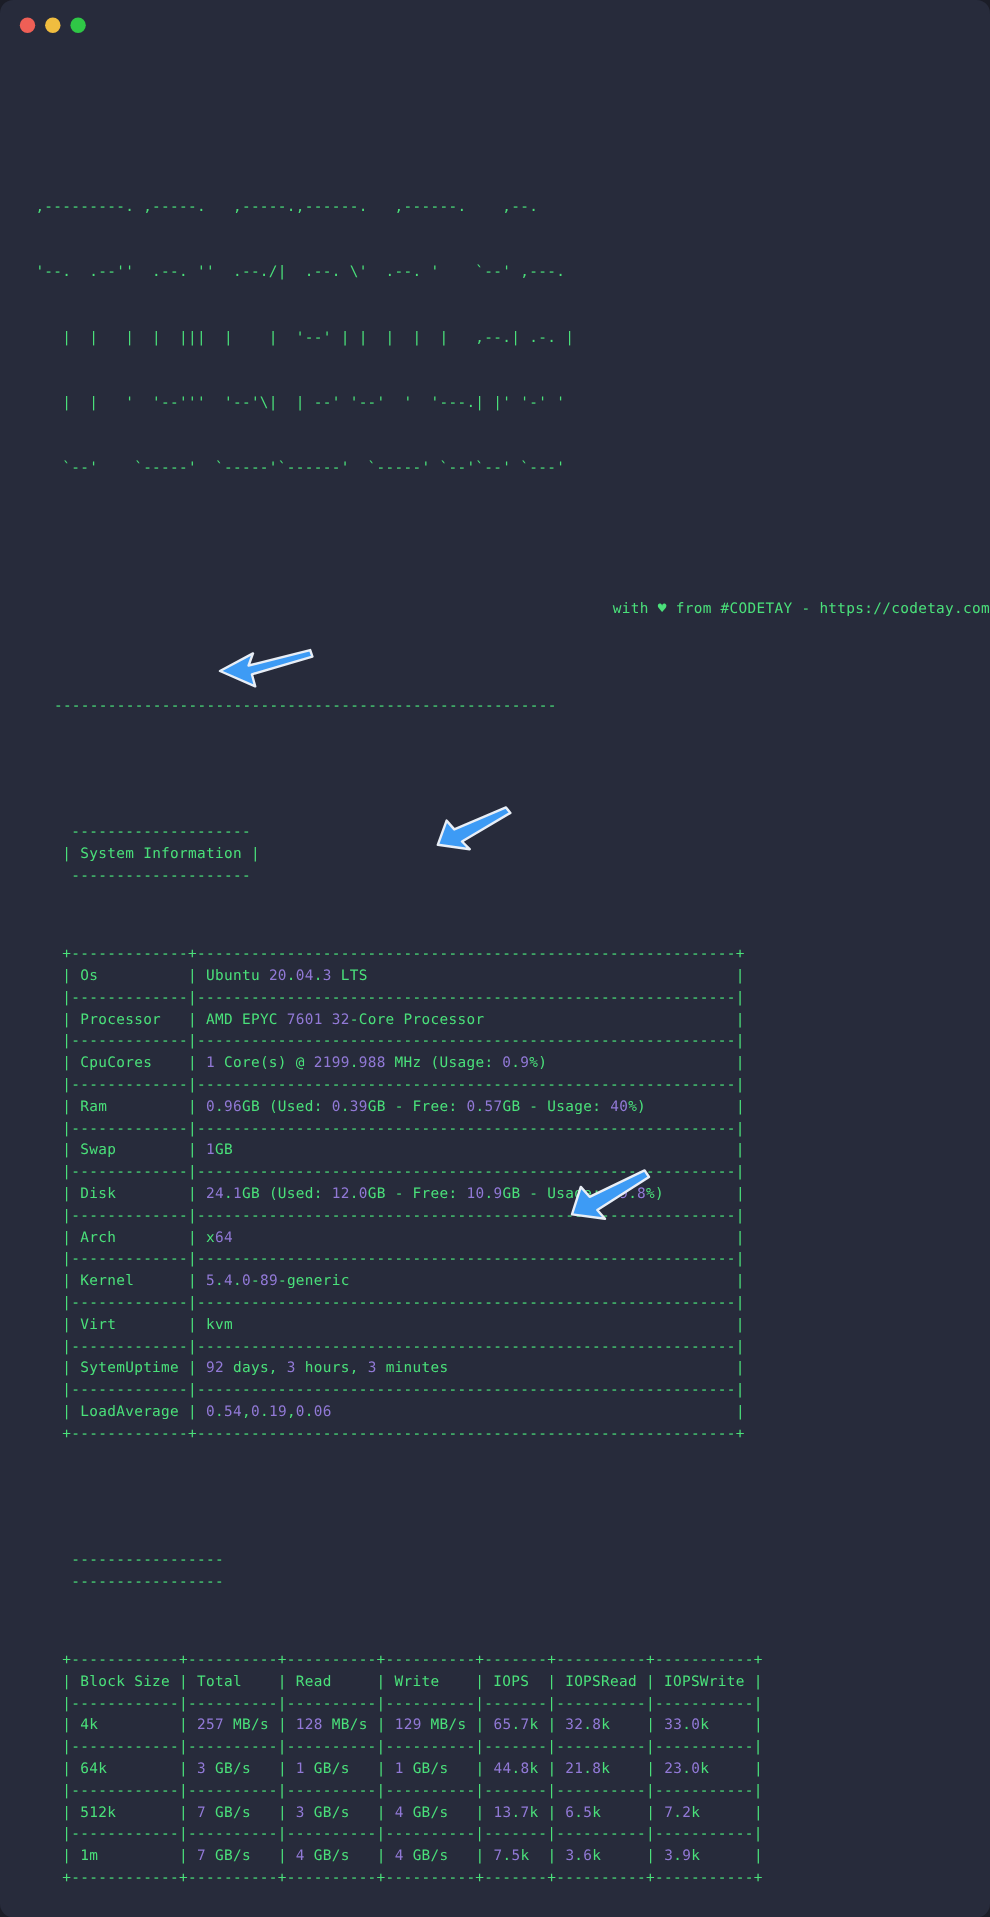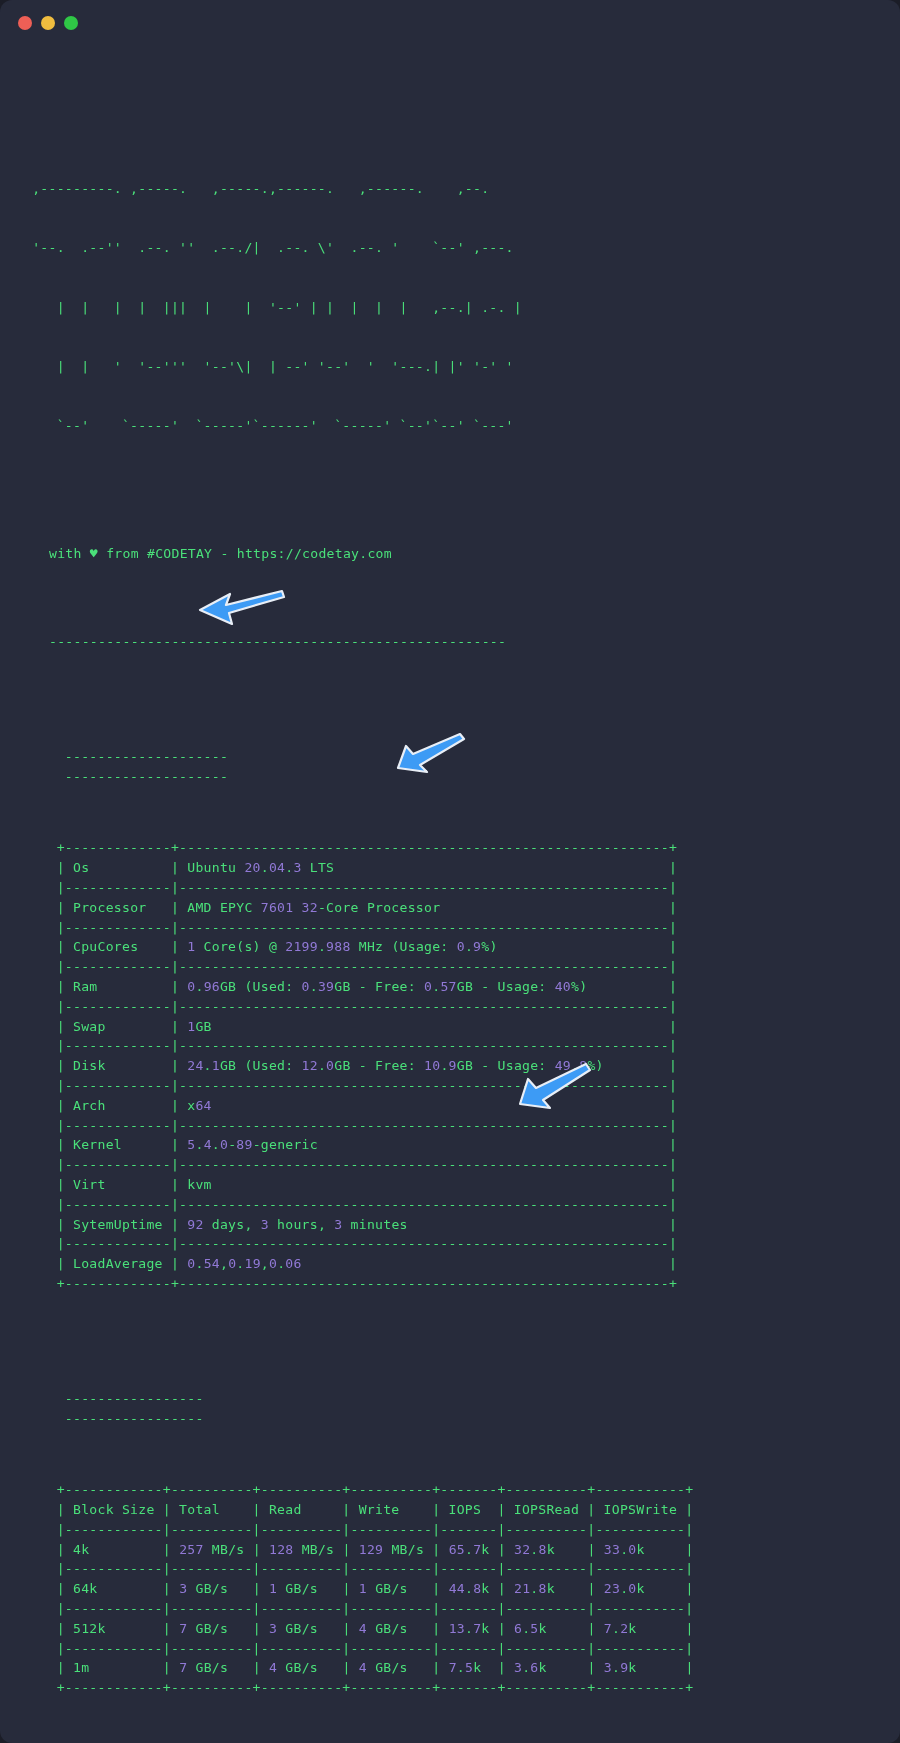--- a/index.html
+++ b/index.html
@@ -48,21 +48,21 @@
     white-space:pre;
     color:var(--green);
   }
   .line{white-space:pre;display:block;min-height:19.8px;}
   .g{color:var(--green);}
   .p{color:var(--purple);}
   .heart{color:var(--green);}
 
   
   #banner .line{line-height:19.6px;}
-  #tagline{margin-top:9px;}
+  #tagline{margin-top:9px;text-align:right;}
   #rule{margin-top:9px;color:var(--green);}
 
   
   .blk{margin-top:16px;}
   .blk-tight{margin-top:12px;}
 
   
   .arrow{
     position:absolute;
     pointer-events:none;
@@ -89,21 +89,21 @@
       <span class="line g">    |  |   |  |  |||  |    |  '--' | |  |  |  |   ,--.| .-. |</span>
       <span class="line g">    |  |   '  '--'''  '--'\|  | --' '--'  '  '---.| |' '-' '</span>
       <span class="line g">    `--'    `-----'  `-----'`------'  `-----' `--'`--' `---'</span>
     </div>
 
     <div id="tagline" class="line"><span class="g" style="margin-left:25px">with </span><span class="heart">♥</span><span class="g"> from #CODETAY - https://codetay.com</span></div>
 
     <div id="rule" class="line"><span style="margin-left:25px">--------------------------------------------------------</span></div>
 
     
-    <div class="blk" id="sys-box"><span class="line"><span class="g">     -------------------- </span></span><span class="line"><span class="g">     -------------------- </span></span></div>
+    <div class="blk" id="sys-box"><span class="line"><span class="g">     -------------------- </span></span><span class="line"><span class="g">    |</span><span class="g"> System Information </span><span class="g">|</span></span><span class="line"><span class="g">     -------------------- </span></span></div>
     <div class="blk-tight" id="sys-table"><span class="line"><span class="g">    +-------------+------------------------------------------------------------+</span></span><span class="line"><span class="g">    </span><span class="g">| </span><span class="g">Os         </span><span class="g"> | </span><span class="g">Ubuntu </span><span class="p">20</span><span class="g">.</span><span class="p">04</span><span class="g">.</span><span class="p">3</span><span class="g"> LTS                                        </span><span class="g"> |</span></span><span class="line"><span class="g">    |-------------|------------------------------------------------------------|</span></span><span class="line"><span class="g">    </span><span class="g">| </span><span class="g">Processor  </span><span class="g"> | </span><span class="g">AMD EPYC </span><span class="p">7601</span><span class="g"> </span><span class="p">32</span><span class="g">-Core Processor                           </span><span class="g"> |</span></span><span class="line"><span class="g">    |-------------|------------------------------------------------------------|</span></span><span class="line"><span class="g">    </span><span class="g">| </span><span class="g">CpuCores   </span><span class="g"> | </span><span class="p">1</span><span class="g"> Core(s) @ </span><span class="p">2199</span><span class="g">.</span><span class="p">988</span><span class="g"> MHz (Usage: </span><span class="p">0</span><span class="g">.</span><span class="p">9</span><span class="g">%)                    </span><span class="g"> |</span></span><span class="line"><span class="g">    |-------------|------------------------------------------------------------|</span></span><span class="line"><span class="g">    </span><span class="g">| </span><span class="g">Ram        </span><span class="g"> | </span><span class="p">0</span><span class="g">.</span><span class="p">96</span><span class="g">GB (Used: </span><span class="p">0</span><span class="g">.</span><span class="p">39</span><span class="g">GB - Free: </span><span class="p">0</span><span class="g">.</span><span class="p">57</span><span class="g">GB - Usage: </span><span class="p">40</span><span class="g">%)         </span><span class="g"> |</span></span><span class="line"><span class="g">    |-------------|------------------------------------------------------------|</span></span><span class="line"><span class="g">    </span><span class="g">| </span><span class="g">Swap       </span><span class="g"> | </span><span class="p">1</span><span class="g">GB                                                       </span><span class="g"> |</span></span><span class="line"><span class="g">    |-------------|------------------------------------------------------------|</span></span><span class="line"><span class="g">    </span><span class="g">| </span><span class="g">Disk       </span><span class="g"> | </span><span class="p">24</span><span class="g">.</span><span class="p">1</span><span class="g">GB (Used: </span><span class="p">12</span><span class="g">.</span><span class="p">0</span><span class="g">GB - Free: </span><span class="p">10</span><span class="g">.</span><span class="p">9</span><span class="g">GB - Usage: </span><span class="p">49</span><span class="g">.</span><span class="p">8</span><span class="g">%)       </span><span class="g"> |</span></span><span class="line"><span class="g">    |-------------|------------------------------------------------------------|</span></span><span class="line"><span class="g">    </span><span class="g">| </span><span class="g">Arch       </span><span class="g"> | </span><span class="g">x</span><span class="p">64</span><span class="g">                                                       </span><span class="g"> |</span></span><span class="line"><span class="g">    |-------------|------------------------------------------------------------|</span></span><span class="line"><span class="g">    </span><span class="g">| </span><span class="g">Kernel     </span><span class="g"> | </span><span class="p">5</span><span class="g">.</span><span class="p">4</span><span class="g">.</span><span class="p">0</span><span class="g">-</span><span class="p">89</span><span class="g">-generic                                          </span><span class="g"> |</span></span><span class="line"><span class="g">    |-------------|------------------------------------------------------------|</span></span><span class="line"><span class="g">    </span><span class="g">| </span><span class="g">Virt       </span><span class="g"> | </span><span class="g">kvm                                                       </span><span class="g"> |</span></span><span class="line"><span class="g">    |-------------|------------------------------------------------------------|</span></span><span class="line"><span class="g">    </span><span class="g">| </span><span class="g">SytemUptime</span><span class="g"> | </span><span class="p">92</span><span class="g"> days, </span><span class="p">3</span><span class="g"> hours, </span><span class="p">3</span><span class="g"> minutes                               </span><span class="g"> |</span></span><span class="line"><span class="g">    |-------------|------------------------------------------------------------|</span></span><span class="line"><span class="g">    </span><span class="g">| </span><span class="g">LoadAverage</span><span class="g"> | </span><span class="p">0</span><span class="g">.</span><span class="p">54</span><span class="g">,</span><span class="p">0</span><span class="g">.</span><span class="p">19</span><span class="g">,</span><span class="p">0</span><span class="g">.</span><span class="p">06</span><span class="g">                                            </span><span class="g"> |</span></span><span class="line"><span class="g">    +-------------+------------------------------------------------------------+</span></span></div>
 
     
     <div class="blk" id="fio-box"><span class="line"><span class="g">     ----------------- </span></span><span class="line"><span class="g">     ----------------- </span></span></div>
     <div class="blk-tight" id="fio-table"><span class="line"><span class="g">    +------------+----------+----------+----------+-------+----------+-----------+</span></span><span class="line"><span class="g">    | Block Size | Total    | Read     | Write    | IOPS  | IOPSRead | IOPSWrite |</span></span><span class="line"><span class="g">    |------------|----------|----------|----------|-------|----------|-----------|</span></span><span class="line"><span class="g">    </span><span class="g">|</span><span class="g"> 4k         </span><span class="g">|</span><span class="g"> </span><span class="p">257</span><span class="g"> MB/s </span><span class="g">|</span><span class="g"> </span><span class="p">128</span><span class="g"> MB/s </span><span class="g">|</span><span class="g"> </span><span class="p">129</span><span class="g"> MB/s </span><span class="g">|</span><span class="g"> </span><span class="p">65</span><span class="g">.</span><span class="p">7</span><span class="g">k </span><span class="g">|</span><span class="g"> </span><span class="p">32</span><span class="g">.</span><span class="p">8</span><span class="g">k    </span><span class="g">|</span><span class="g"> </span><span class="p">33</span><span class="g">.</span><span class="p">0</span><span class="g">k     </span><span class="g">|</span></span><span class="line"><span class="g">    |------------|----------|----------|----------|-------|----------|-----------|</span></span><span class="line"><span class="g">    </span><span class="g">|</span><span class="g"> 64k        </span><span class="g">|</span><span class="g"> </span><span class="p">3</span><span class="g"> GB/s   </span><span class="g">|</span><span class="g"> </span><span class="p">1</span><span class="g"> GB/s   </span><span class="g">|</span><span class="g"> </span><span class="p">1</span><span class="g"> GB/s   </span><span class="g">|</span><span class="g"> </span><span class="p">44</span><span class="g">.</span><span class="p">8</span><span class="g">k </span><span class="g">|</span><span class="g"> </span><span class="p">21</span><span class="g">.</span><span class="p">8</span><span class="g">k    </span><span class="g">|</span><span class="g"> </span><span class="p">23</span><span class="g">.</span><span class="p">0</span><span class="g">k     </span><span class="g">|</span></span><span class="line"><span class="g">    |------------|----------|----------|----------|-------|----------|-----------|</span></span><span class="line"><span class="g">    </span><span class="g">|</span><span class="g"> 512k       </span><span class="g">|</span><span class="g"> </span><span class="p">7</span><span class="g"> GB/s   </span><span class="g">|</span><span class="g"> </span><span class="p">3</span><span class="g"> GB/s   </span><span class="g">|</span><span class="g"> </span><span class="p">4</span><span class="g"> GB/s   </span><span class="g">|</span><span class="g"> </span><span class="p">13</span><span class="g">.</span><span class="p">7</span><span class="g">k </span><span class="g">|</span><span class="g"> </span><span class="p">6</span><span class="g">.</span><span class="p">5</span><span class="g">k     </span><span class="g">|</span><span class="g"> </span><span class="p">7</span><span class="g">.</span><span class="p">2</span><span class="g">k      </span><span class="g">|</span></span><span class="line"><span class="g">    |------------|----------|----------|----------|-------|----------|-----------|</span></span><span class="line"><span class="g">    </span><span class="g">|</span><span class="g"> 1m         </span><span class="g">|</span><span class="g"> </span><span class="p">7</span><span class="g"> GB/s   </span><span class="g">|</span><span class="g"> </span><span class="p">4</span><span class="g"> GB/s   </span><span class="g">|</span><span class="g"> </span><span class="p">4</span><span class="g"> GB/s   </span><span class="g">|</span><span class="g"> </span><span class="p">7</span><span class="g">.</span><span class="p">5</span><span class="g">k  </span><span class="g">|</span><span class="g"> </span><span class="p">3</span><span class="g">.</span><span class="p">6</span><span class="g">k     </span><span class="g">|</span><span class="g"> </span><span class="p">3</span><span class="g">.</span><span class="p">9</span><span class="g">k      </span><span class="g">|</span></span><span class="line"><span class="g">    +------------+----------+----------+----------+-------+----------+-----------+</span></span></div>
 
     
     
 
     

